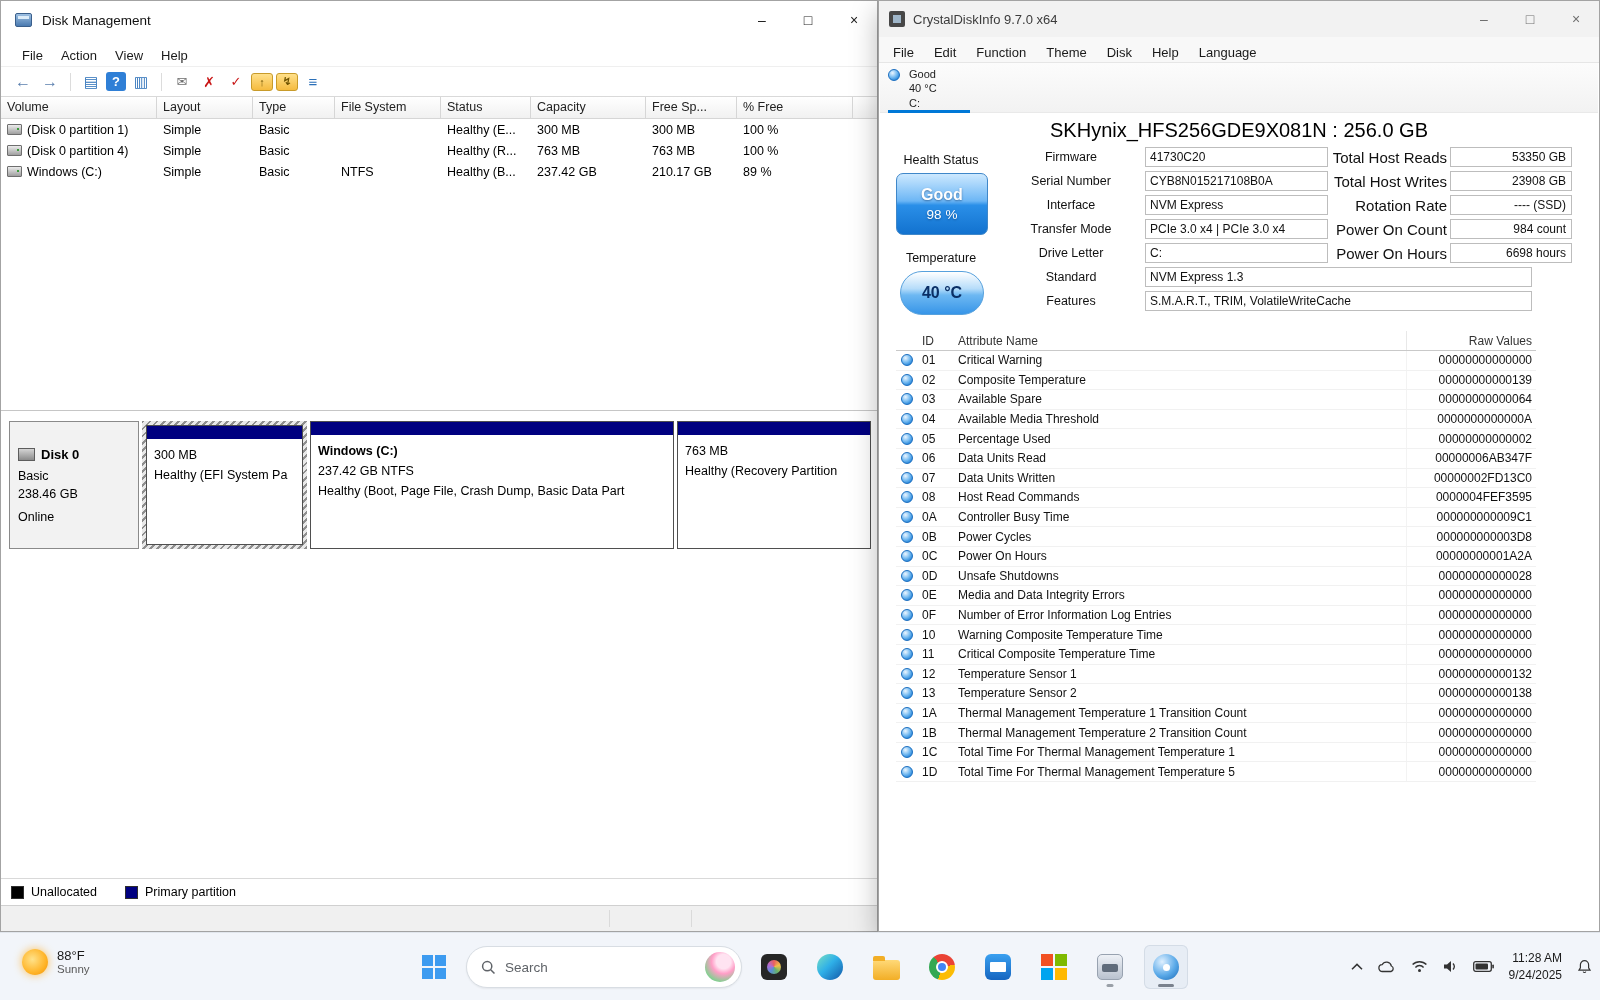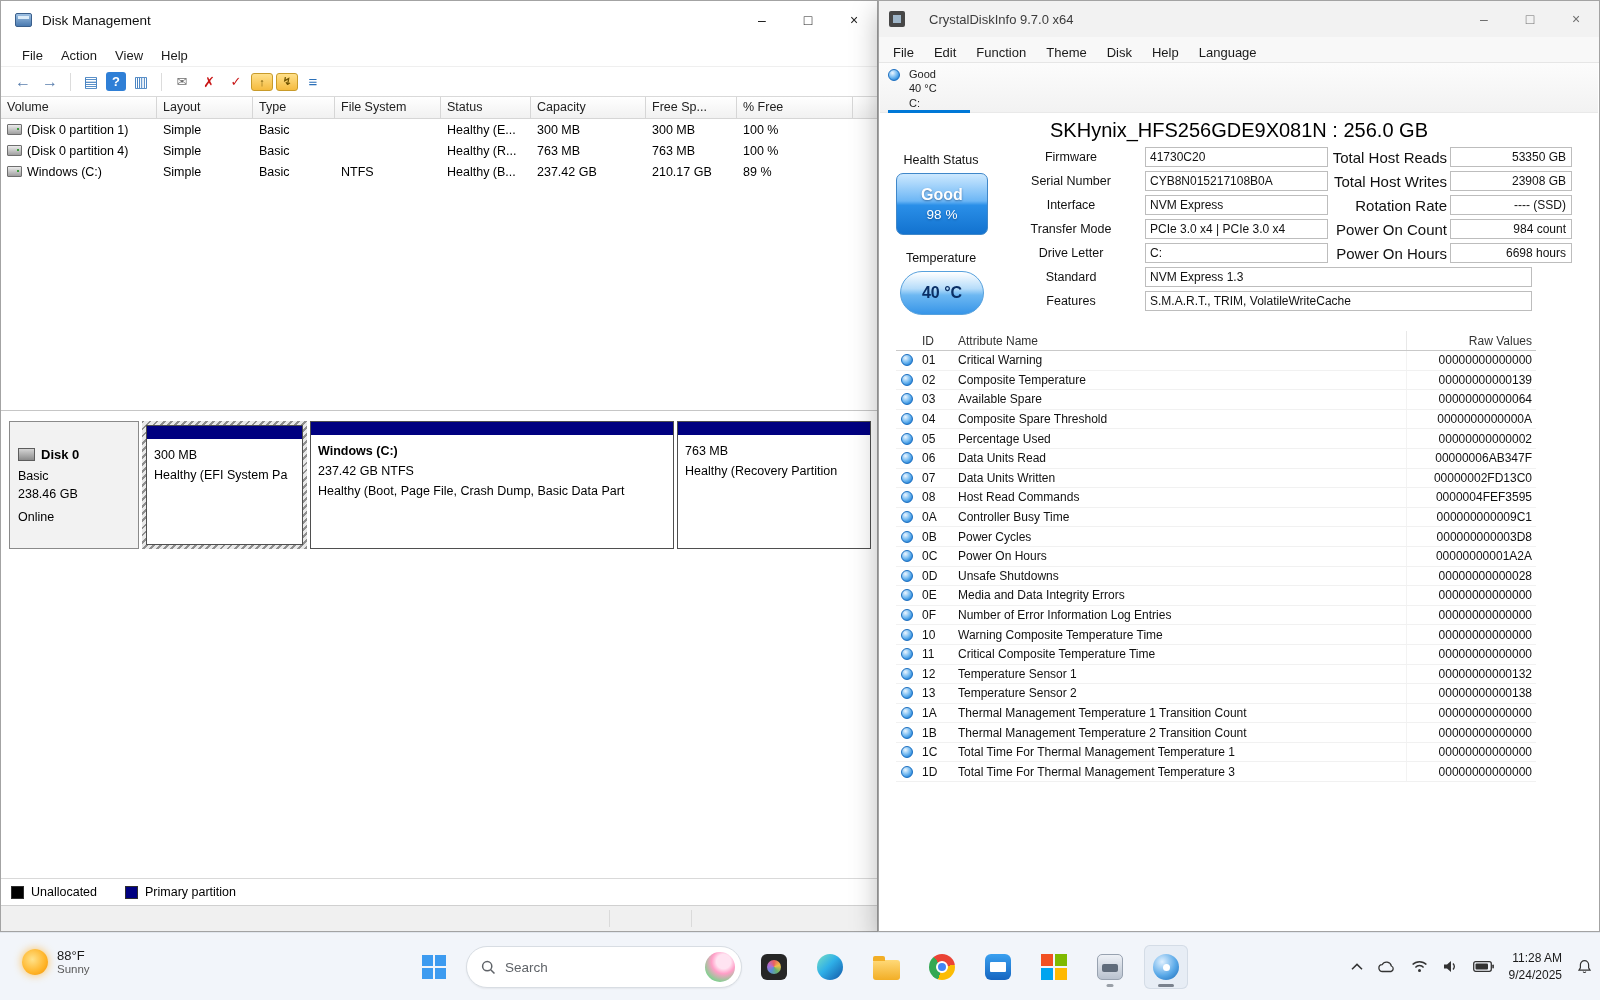--- a/index.html
+++ b/index.html
@@ -72,21 +72,21 @@
   .sw{width:13px;height:13px;border:1px solid #2e2e2e;margin-right:7px;}
   .dm-statusbar{height:26px;flex:0 0 auto;background:#f0f0f0;border-top:1px solid #d0d0d0;position:relative;}
   .sb-seg{position:absolute;top:4px;bottom:4px;border-left:1px solid #dadada;}
 
   
   .cdi-window{position:absolute;left:878px;top:0;width:722px;height:932px;background:#fff;
     border:1px solid #a3a3a3;box-shadow:0 10px 26px rgba(0,0,0,.28);}
   .cdi-titlebar{height:36px;background:#f2f2f2;display:flex;align-items:center;padding-left:10px;}
   .cdi-appicon{width:16px;height:16px;background:#474747;border-radius:2px;position:relative;}
   .cdi-appicon::after{content:"";position:absolute;inset:4px;background:#9fb6c9;}
-  .cdi-title{font-size:13px;color:#3c3c3c;margin-left:24px;}
+  .cdi-title{font-size:13px;color:#3c3c3c;margin-left:8px;}
   .cdi-menubar{height:26px;background:#f8f8f8;border-bottom:1px solid #e6e6e6;padding-left:4px;}
   .cdi-menubar .menu-item{padding:2px 10px;}
   .drivebar{position:absolute;left:1px;right:1px;top:62px;height:50px;background:linear-gradient(#fcfcfc,#f2f2f2);border-bottom:1px solid #e9e9e9;}
   .drive-entry{position:absolute;left:8px;top:3px;width:82px;height:47px;}
   .drive-entry .bdot{position:absolute;left:0;top:3px;}
   .de-lines{position:absolute;left:21px;top:1px;font-size:11px;line-height:1.3;color:#222;}
   .drive-underline{position:absolute;left:0;bottom:0;width:82px;height:3px;background:#0078d7;}
   .cdi-body{position:absolute;left:1px;right:1px;top:112px;bottom:1px;background:#fff;}
   .cdi-model{position:absolute;left:0;right:0;top:6px;text-align:center;font-size:20px;color:#000;white-space:nowrap;}
   .health-label,.temp-label{position:absolute;left:8px;width:106px;text-align:center;font-size:12.5px;color:#111;}
@@ -449,21 +449,21 @@
             </span>
           <span class="sc-id">03</span>
           <span class="sc-name">Available Spare</span>
           <span class="sc-raw">00000000000064</span>
         </div>
           <div class="srow">
           <span class="sc-dot">
               <i class="bdot"></i>
             </span>
           <span class="sc-id">04</span>
-          <span class="sc-name">Composite Spare Threshold</span>
+          <span class="sc-name">Available Media Threshold</span>
           <span class="sc-raw">0000000000000A</span>
         </div>
           <div class="srow">
           <span class="sc-dot">
               <i class="bdot"></i>
             </span>
           <span class="sc-id">05</span>
           <span class="sc-name">Percentage Used</span>
           <span class="sc-raw">00000000000002</span>
         </div>
@@ -593,21 +593,21 @@
             </span>
           <span class="sc-id">1C</span>
           <span class="sc-name">Total Time For Thermal Management Temperature 1</span>
           <span class="sc-raw">00000000000000</span>
         </div>
           <div class="srow">
           <span class="sc-dot">
               <i class="bdot"></i>
             </span>
           <span class="sc-id">1D</span>
-          <span class="sc-name">Total Time For Thermal Management Temperature 3</span>
+          <span class="sc-name">Total Time For Thermal Management Temperature 5</span>
           <span class="sc-raw">00000000000000</span>
         </div>
         </div>
     </div>
   </div>
 </section>
 
 <footer class="taskbar">
   <div class="weather">
     <i class="sun"></i>

